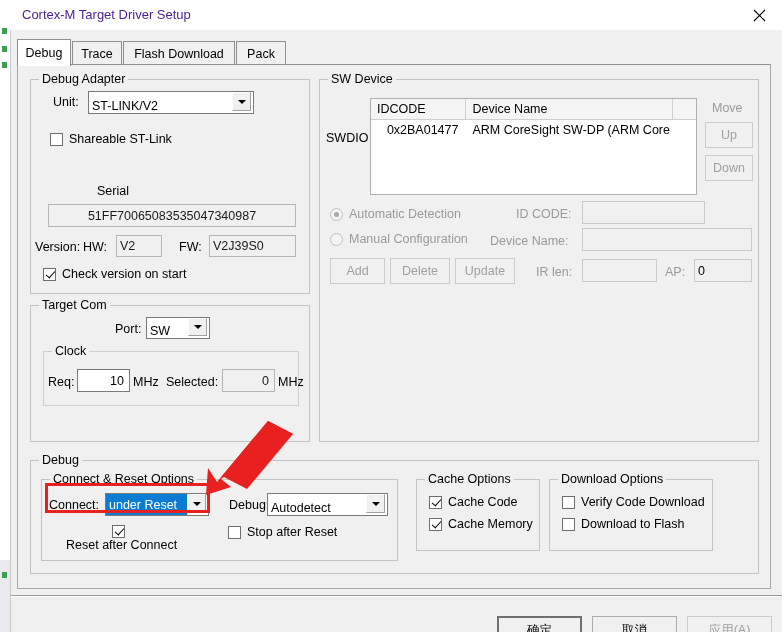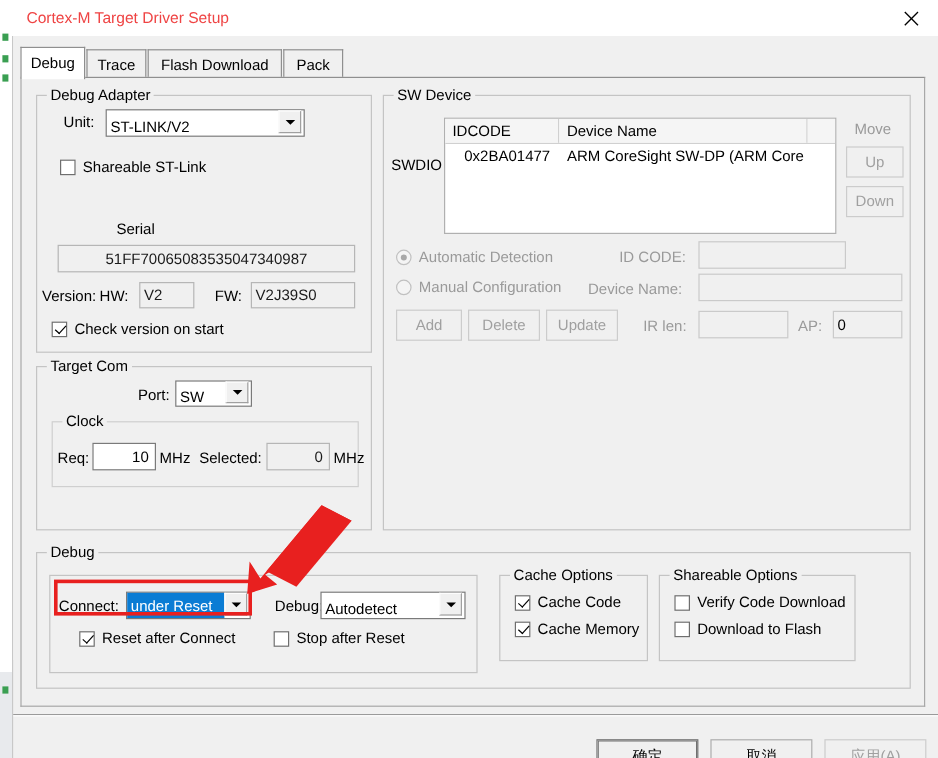--- a/index.html
+++ b/index.html
@@ -52,21 +52,21 @@
     position: absolute;
     left: 10px; top: 0;
     width: 772px; height: 30px;
     background: #ffffff;
     box-sizing: border-box;
   }
   #title-text {
     position: absolute;
     left: 12px; top: 7px;
     font-size: 13px;
-    color: #ef4444;
+    color: #4c1d95;
     white-space: nowrap;
   }
   #close-btn {
     position: absolute;
     right: 0; top: 0;
     width: 46px; height: 30px;
     display: flex;
     align-items: center;
     justify-content: center;
     cursor: pointer;
@@ -521,38 +521,39 @@
             <span>0</span>
           </div>
           <span class="lbl" style="left:234px; top:23px;">MHz</span>
         </div>
       </div>
 
       <div class="group" style="left:12px; top:395px; width:729px; height:114px;">
         <span class="legend">Debug</span>
 
         <div class="group" style="left:10px; top:18px; width:357px; height:82px;">
+          <span class="legend">Connect &amp; Reset Options</span>
 
           <span class="lbl" style="left:7px; top:18px;">Connect:</span>
           <div class="combo sel" style="left:63px; top:13px; width:104px; height:23px;">
             <span class="ctext">under Reset</span>
             <span class="arrowbtn">
                 <i class="caret"></i>
               </span>
           </div>
 
           <span class="lbl" style="left:187px; top:18px;">Debug:</span>
           <div class="combo" style="left:225px; top:13px; width:121px; height:23px;">
             <span class="ctext">Autodetect</span>
             <span class="arrowbtn">
                 <i class="caret"></i>
               </span>
           </div>
 
-          <div class="cbrow" style="left:24px; top:45px;">
+          <div class="cbrow" style="left:24px; top:45px;flex-direction:column;">
             <span class="cbox checked"></span>
             <span class="cbtext">Reset after Connect</span>
           </div>
           <div class="cbrow" style="left:186px; top:45px;">
             <span class="cbox"></span>
             <span class="cbtext">Stop after Reset</span>
           </div>
         </div>
 
         <div class="group" style="left:385px; top:18px; width:124px; height:72px;">
@@ -561,21 +562,21 @@
             <span class="cbox checked"></span>
             <span class="cbtext">Cache Code</span>
           </div>
           <div class="cbrow" style="left:12px; top:37px;">
             <span class="cbox checked"></span>
             <span class="cbtext">Cache Memory</span>
           </div>
         </div>
 
         <div class="group" style="left:518px; top:18px; width:164px; height:72px;">
-          <span class="legend">Shareable Options</span>
+          <span class="legend">Download Options</span>
           <div class="cbrow" style="left:12px; top:15px;">
             <span class="cbox"></span>
             <span class="cbtext">Verify Code Download</span>
           </div>
           <div class="cbrow" style="left:12px; top:37px;">
             <span class="cbox"></span>
             <span class="cbtext">Download to Flash</span>
           </div>
         </div>
       </div>

